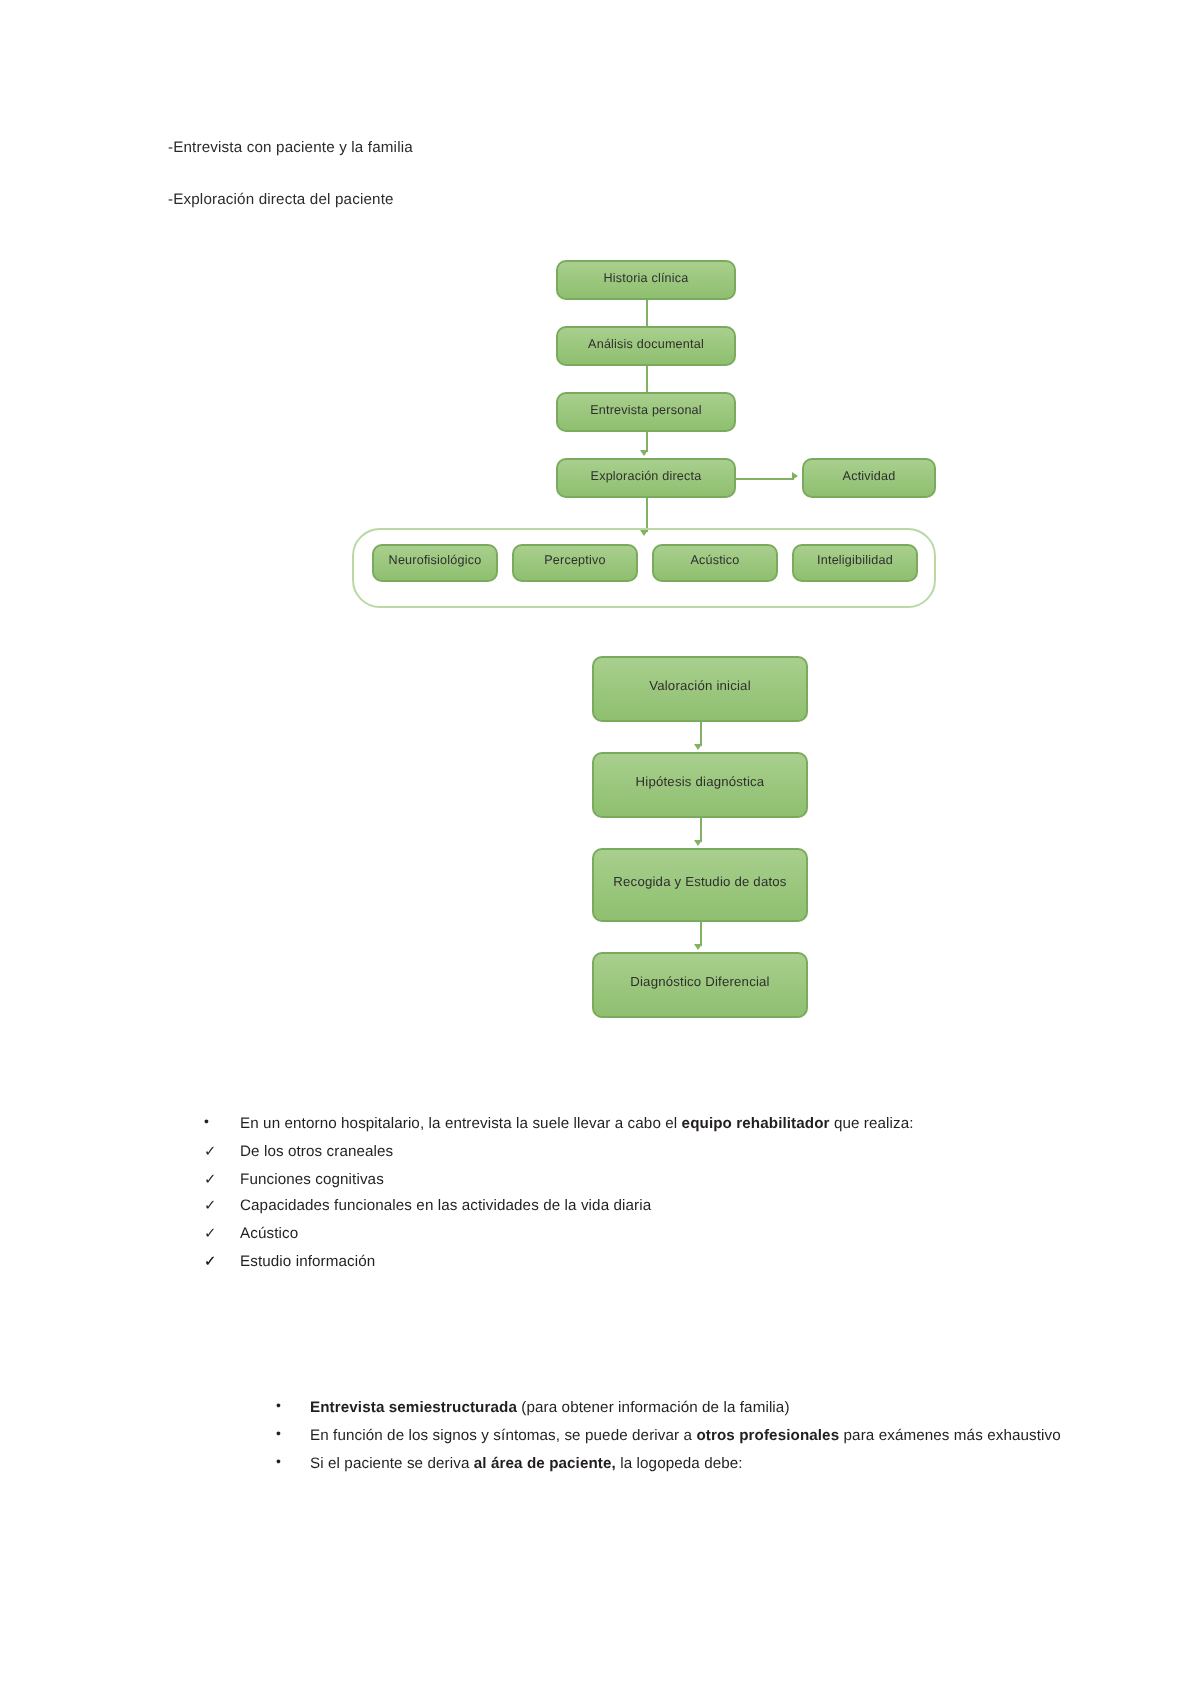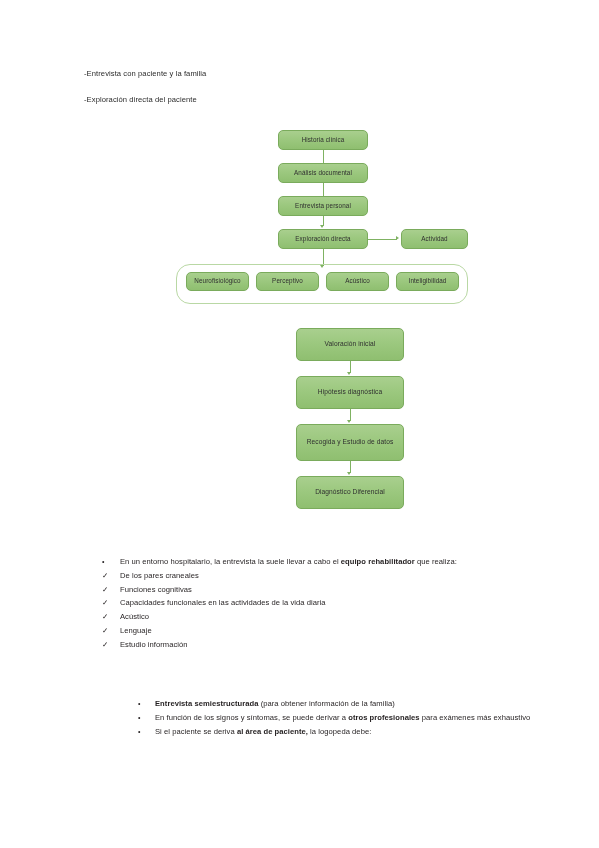--- a/index.html
+++ b/index.html
@@ -175,37 +175,36 @@
     <div class="node wide" style="left:296px; top:476px; width:108px; height:33px;">Diagnóstico Diferencial</div>
   </div>
 
   <div class="list" style="top:556px;">
     <div class="li lvl1">
       <span class="marker bullet-glyph">•</span>
       <span class="txt">En un entorno hospitalario, la entrevista la suele llevar a cabo el <b>equipo rehabilitador</b> que realiza:</span>
     </div>
     <div class="li lvl1">
       <span class="marker check-glyph">✓</span>
-      <span class="txt">De los pares craneales</span>
+      <span class="txt">De los otros craneales</span>
     </div>
     <div class="li lvl1">
       <span class="marker check-glyph">✓</span>
       <span class="txt">Funciones cognitivas</span>
     </div>
     <div class="li lvl1">
       <span class="marker check-glyph">✓</span>
       <span class="txt">Capacidades funcionales en las actividades de la vida diaria</span>
     </div>
     <div class="li lvl1">
       <span class="marker check-glyph">✓</span>
       <span class="txt">Acústico</span>
     </div>
     <div class="li lvl1">
       <span class="marker check-glyph">✓</span>
-      <span class="txt">Lenguaje</span>
     </div>
     <div class="li lvl1">
       <span class="marker check-glyph">✓</span>
       <span class="txt">Estudio información</span>
     </div>
   </div>
 
   <div class="list" style="top:698px;">
     <div class="li lvl2">
       <span class="marker bullet-glyph">•</span>

